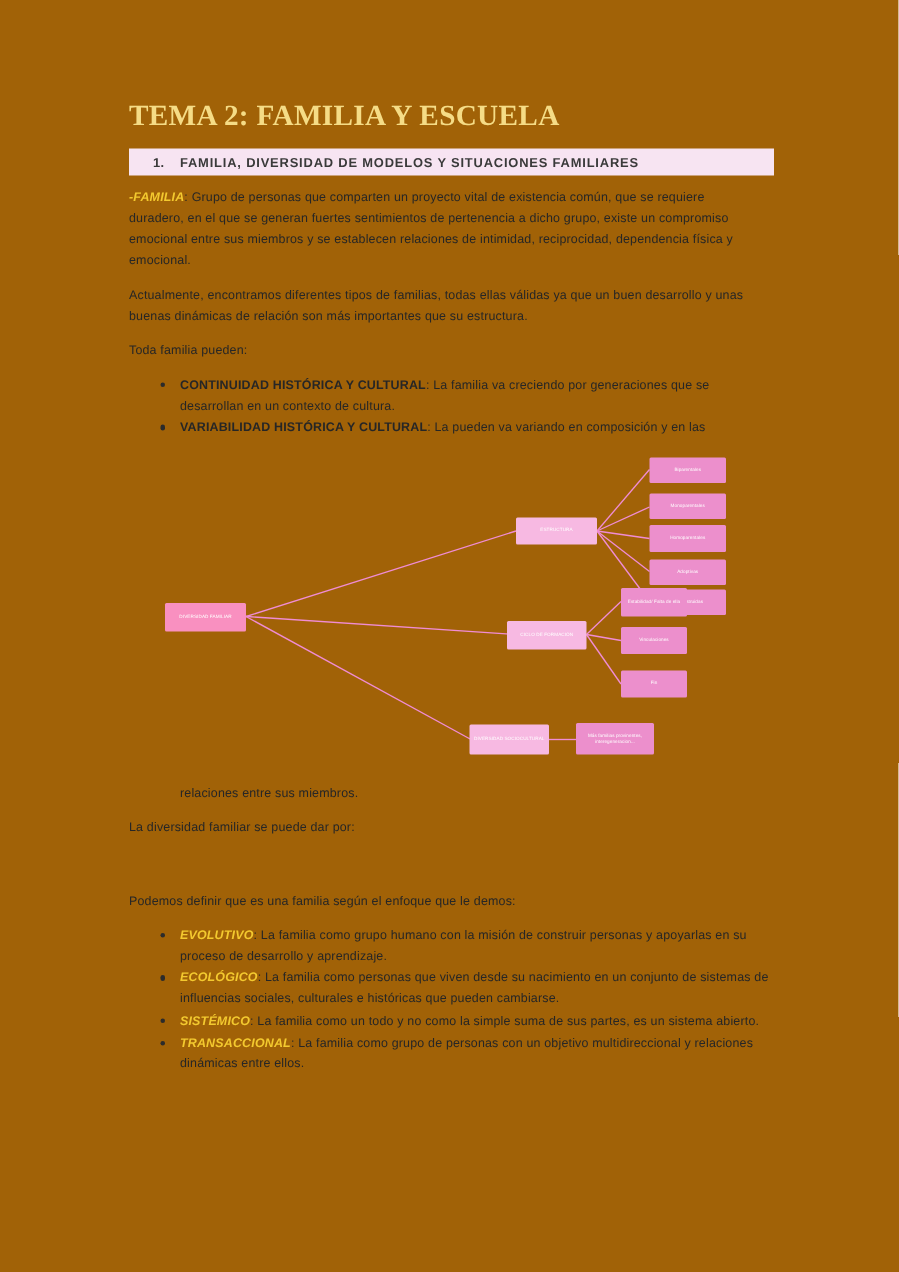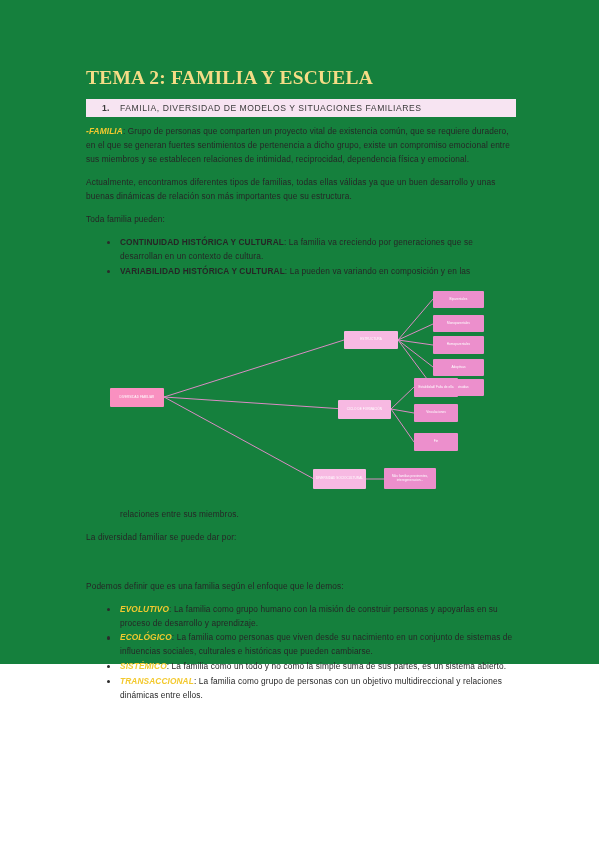--- a/index.html
+++ b/index.html
@@ -13,22 +13,22 @@
     font-family: "Liberation Sans", sans-serif;
     color: #262626;
     position: relative;
     overflow: hidden;
   }
 
   .page {
     position: absolute;
     left: 0; top: 0;
     width: 599px;
-    height: 664px;
-    background: #15803d;
+    height: 848px;
+    background: #a16207;
   }
 
   .content {
     position: absolute;
     left: 86px;
     top: 66px;
     width: 430px;
   }
 
   
@@ -57,30 +57,30 @@
   .section-num {
     font-size: 8.6px;
     font-weight: 600;
     color: #3a3a3a;
     width: 18px;
     flex: 0 0 auto;
     letter-spacing: 0.3px;
   }
   .section-title {
     font-size: 8.6px;
-    font-weight: 400;
+    font-weight: 700;
     color: #3a3a3a;
     letter-spacing: 0.55px;
   }
 
   
   p.para {
     font-size: 8.3px;
     line-height: 1.68;
-    margin: 0 0 9px 0;
+    margin: 0 14px 9px 0;
     text-align: left;
     color: #262626;
     letter-spacing: 0.12px;
   }
   .term-yellow {
     color: #F3C92F;
     font-weight: bold;
     font-style: italic;
   }
 

